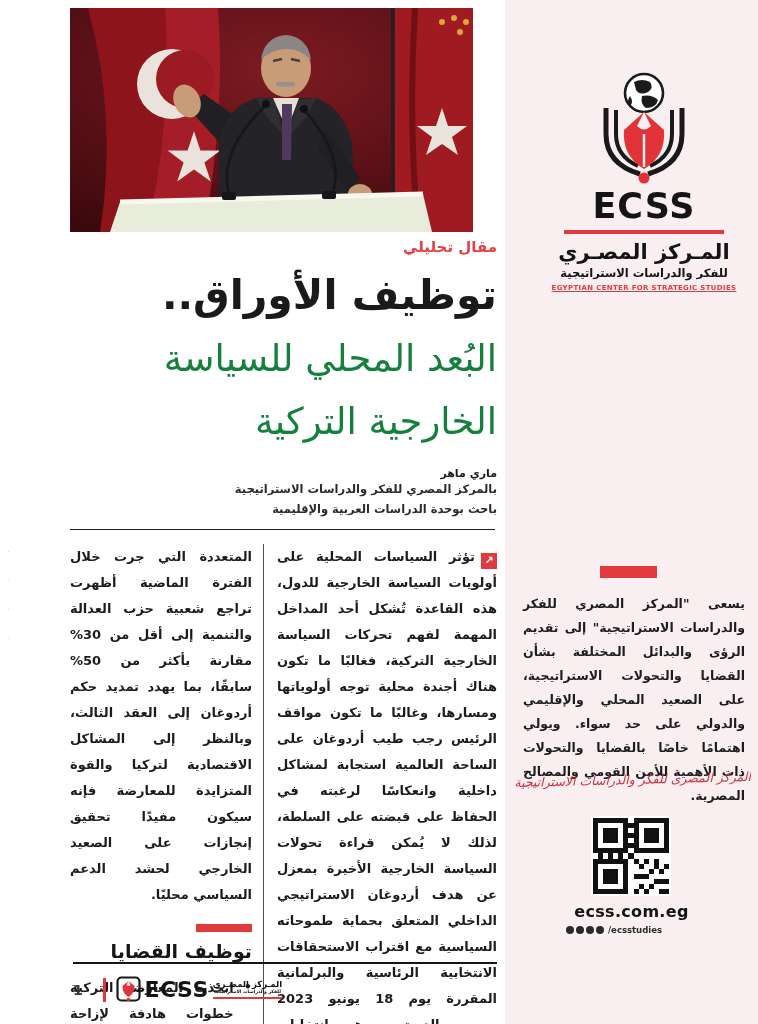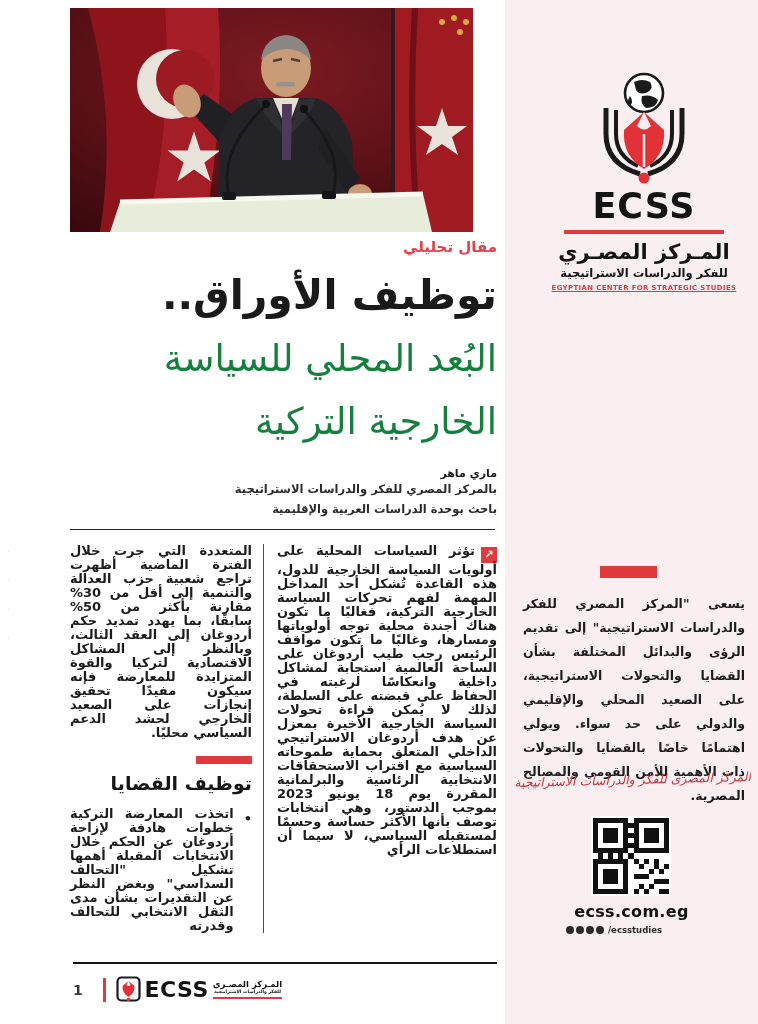--- a/index.html
+++ b/index.html
@@ -45,21 +45,21 @@
   .title { font-size:41px; font-weight:800; color:#1a1a1a; line-height:48px; }
   .subtitle { font-size:37px; font-weight:400; color:#15803d; line-height:63px; margin-top:8px; }
   .author-name { font-size:11px; font-weight:800; color:#1a1a1a; margin-top:14px; }
   .author-role { font-size:11.5px; font-weight:600; color:#2b2b2d; margin-top:4px; line-height:16px; }
   .head-divider { border-top:1.6px solid #222; margin-top:12px; margin-right:2px; }
 
   
   .cols { display:flex; direction:rtl; margin-top:14px; }
   .col-a { width:234px; padding-left:13px; border-left:1.3px solid #4d4d4f; }
   .col-b { flex:1; padding-right:11px; }
-  .body-p { font-size:13px; font-weight:700; color:#1c1c1e; line-height:14px;
+  .body-p { font-size:13px; font-weight:700; color:#1c1c1e; line-height:26px;
             text-align:justify; text-align-last:right; }
   .marker-icon { display:inline-flex; width:16px; height:16px; background:#e13a3e; color:#fff;
                  font-size:11px; font-weight:800; align-items:center; justify-content:center;
                  vertical-align:-3px; margin-left:6px; }
   .section-marker { width:56px; height:8px; background:#e13a3e; margin-top:16px; }
   .section-heading { font-size:19px; font-weight:800; color:#161616; margin-top:8px; margin-bottom:13px; }
   .bullet-item { display:flex; gap:10px; }
   .bullet-dot { font-size:13px; font-weight:800; color:#1c1c1e; line-height:23.4px; }
 
   

